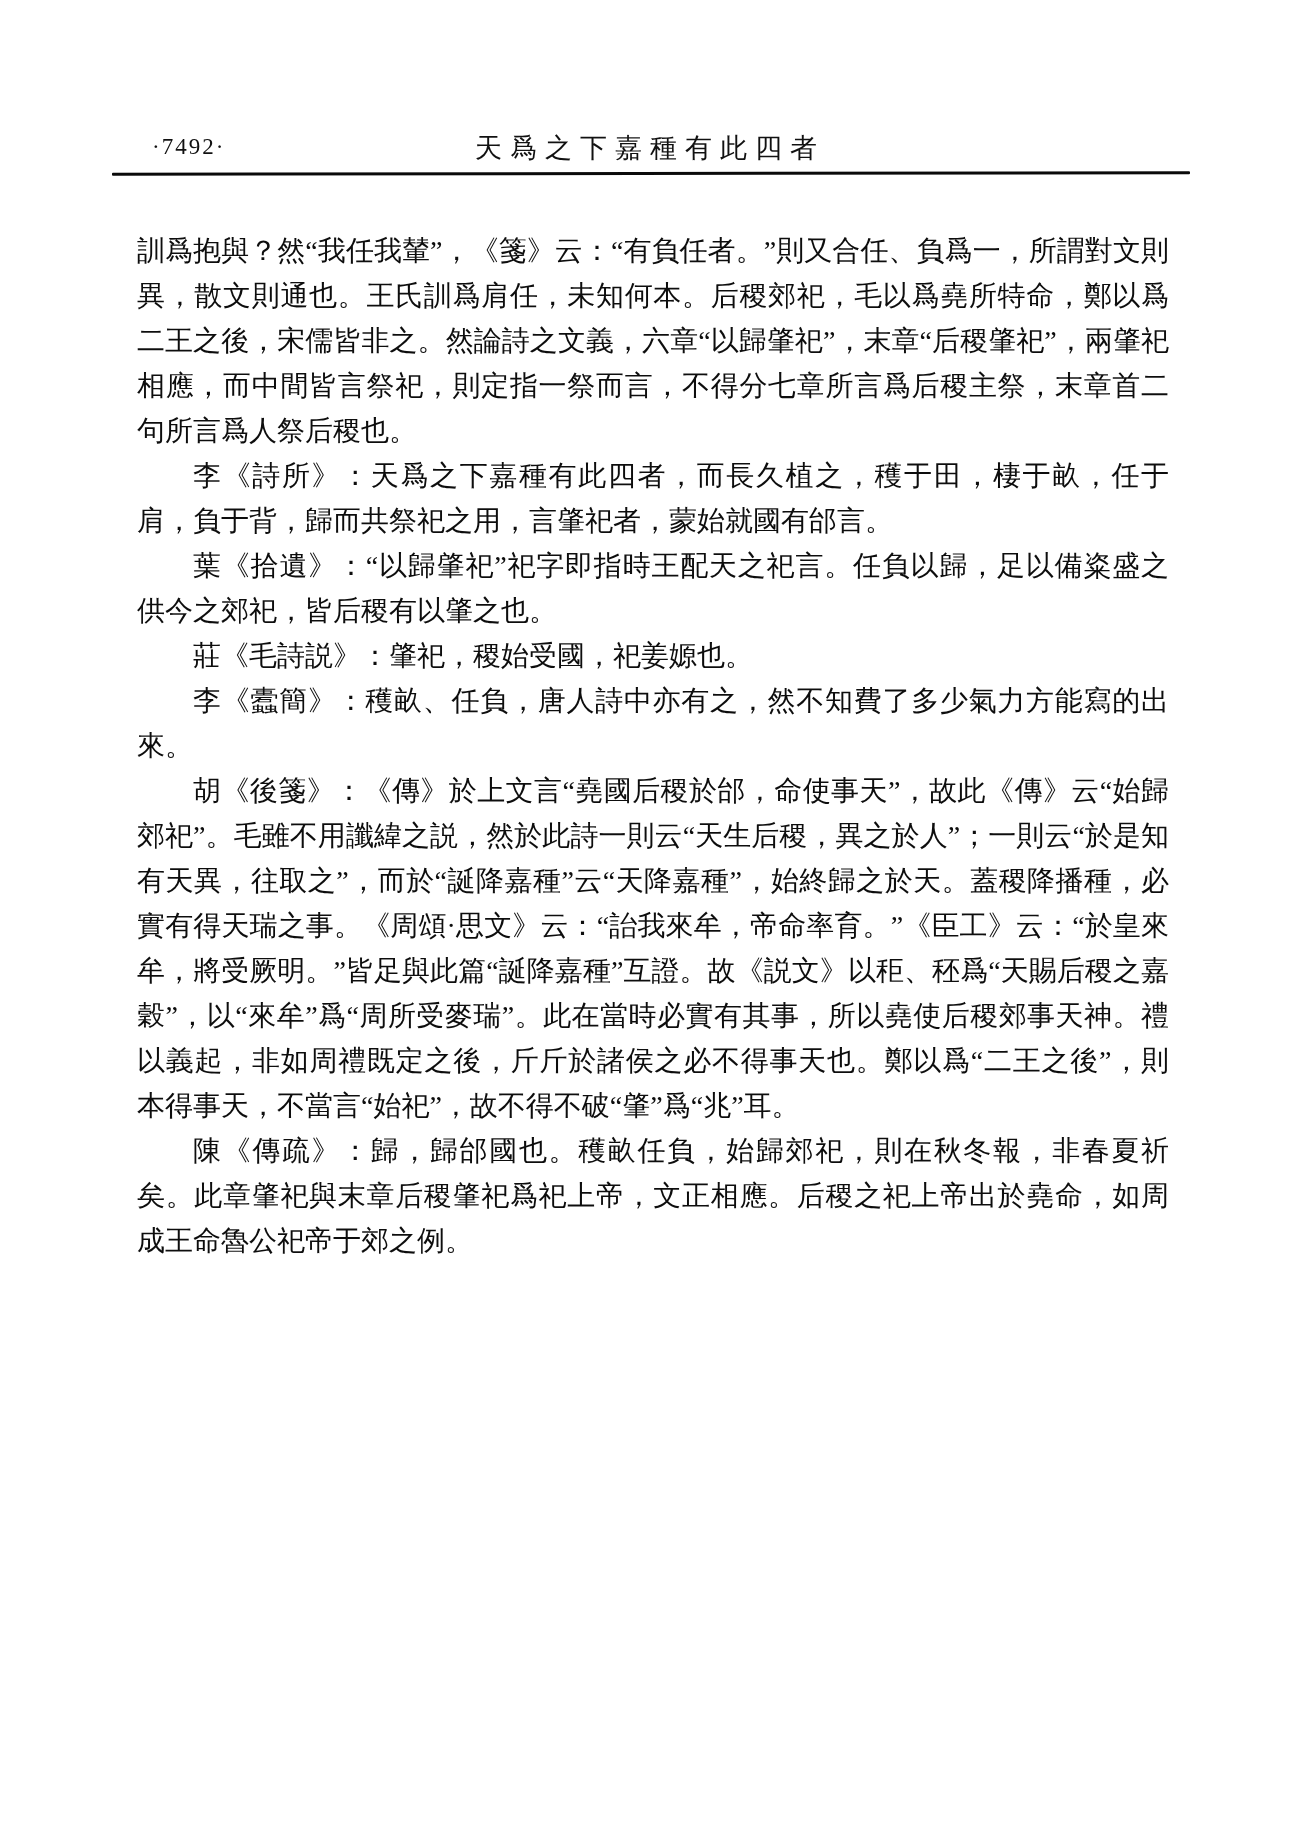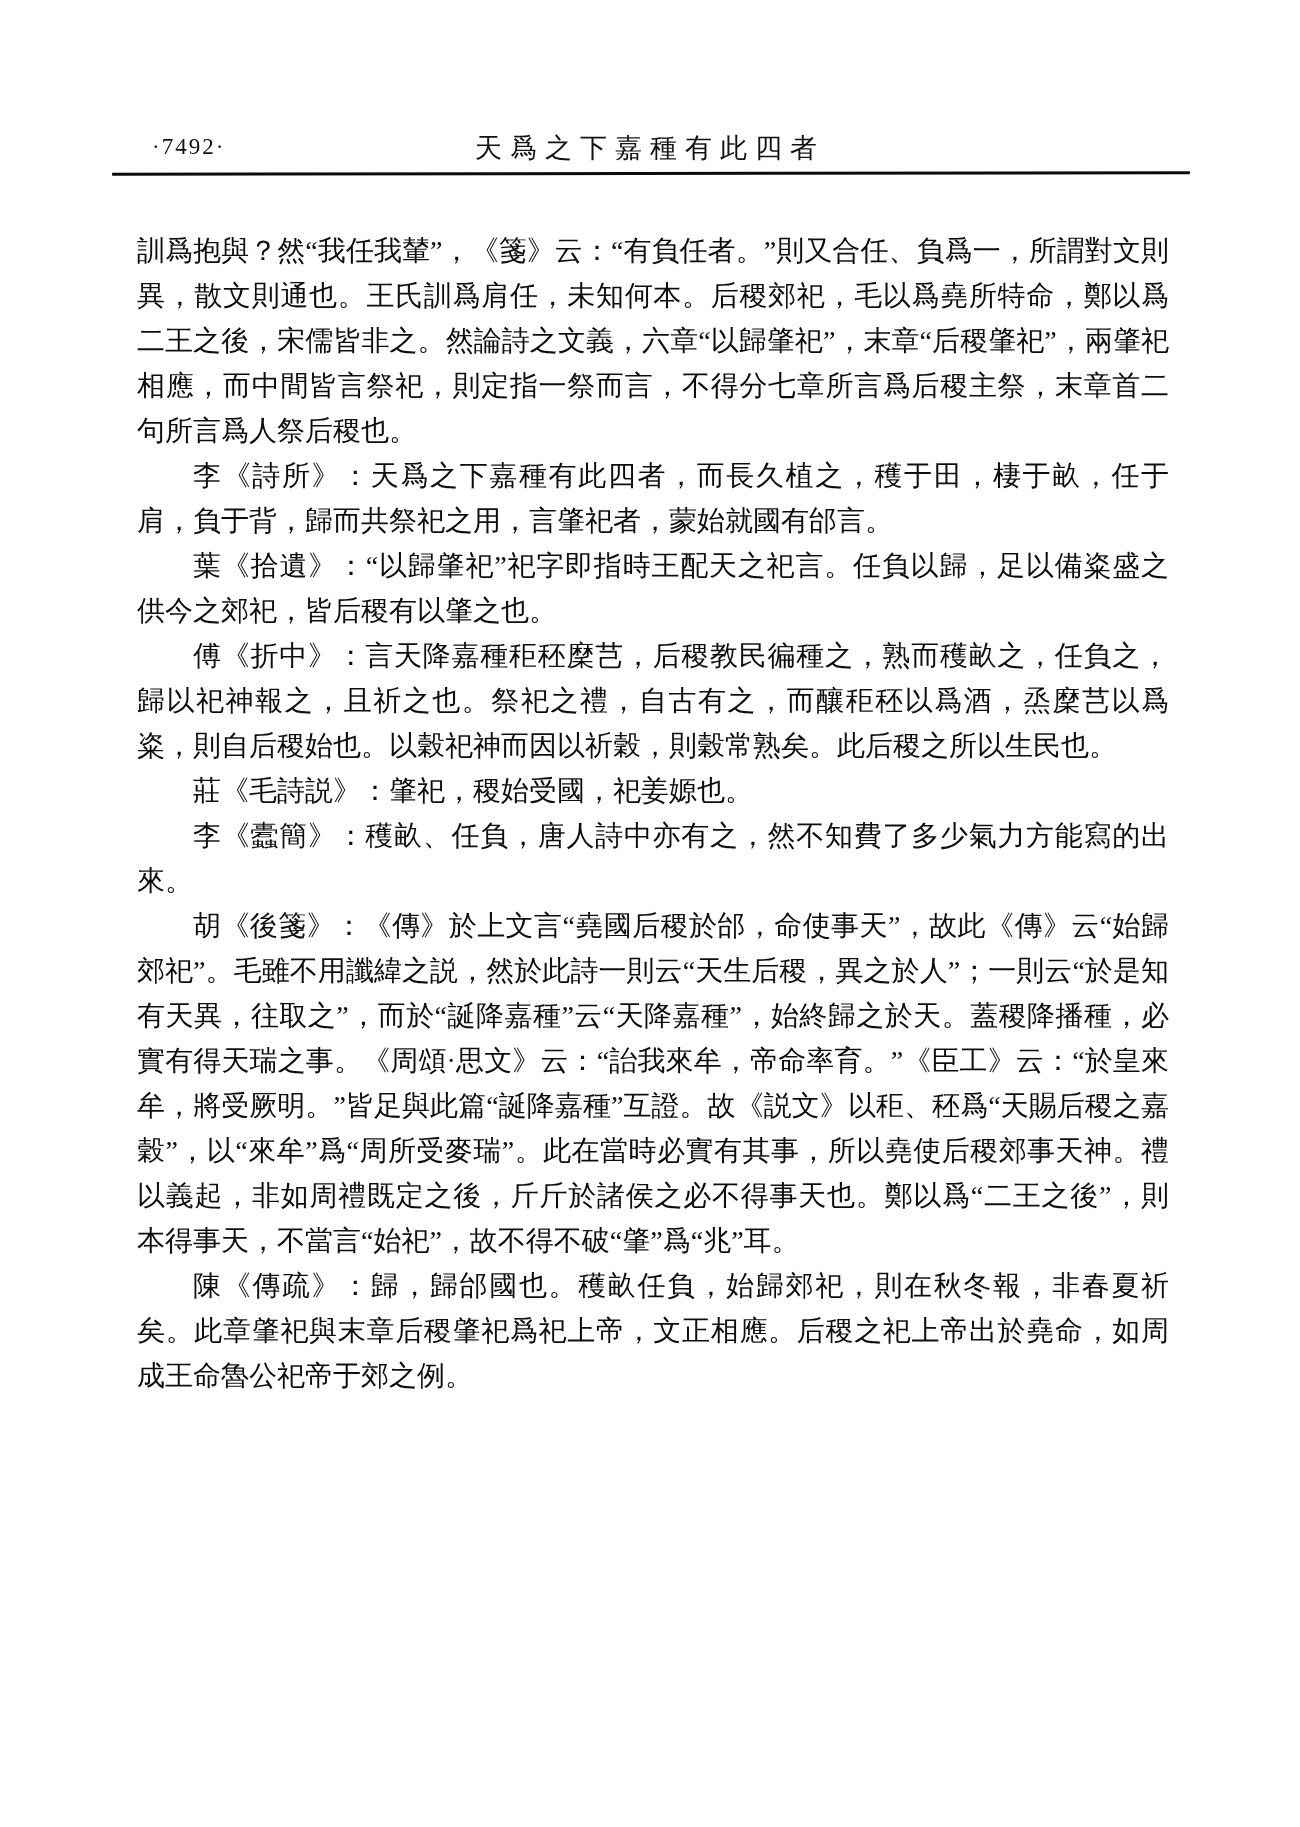--- a/index.html
+++ b/index.html
@@ -80,20 +80,19 @@
     <span class="header-title">天爲之下嘉種有此四者</span>
   </div>
 
   <div class="header-rule"></div>
 
   <div class="content">
 
   <p class="para">訓爲抱與？然“我任我輦”，《箋》云：“有負任者。”則又合任、負爲一，所謂對文則異，散文則通也。王氏訓爲肩任，未知何本。后稷郊祀，毛以爲堯所特命，鄭以爲二王之後，宋儒皆非之。然論詩之文義，六章“以歸肇祀”，末章“后稷肇祀”，兩肇祀相應，而中間皆言祭祀，則定指一祭而言，不得分七章所言爲后稷主祭，末章首二句所言爲人祭后稷也。</p>
       <p class="para indent">李《詩所》：天爲之下嘉種有此四者，而長久植之，穫于田，棲于畝，任于肩，負于背，歸而共祭祀之用，言肇祀者，蒙始就國有邰言。</p>
       <p class="para indent">葉《拾遺》：“以歸肇祀”祀字即指時王配天之祀言。任負以歸，足以備粢盛之供今之郊祀，皆后稷有以肇之也。</p>
-      <p class="para indent">傅《折中》：言天降嘉種秬秠穈芑，后稷教民徧種之，熟而穫畝之，任負之，歸以祀神報之，且祈之也。祭祀之禮，自古有之，而釀秬秠以爲酒，烝穈芑以爲粢，則自后稷始也。以穀祀神而因以祈穀，則穀常熟矣。此后稷之所以生民也。</p>
       <p class="para indent">莊《毛詩説》：肇祀，稷始受國，祀姜嫄也。</p>
       <p class="para indent">李《蠹簡》：穫畝、任負，唐人詩中亦有之，然不知費了多少氣力方能寫的出來。</p>
       <p class="para indent">胡《後箋》：《傳》於上文言“堯國后稷於邰，命使事天”，故此《傳》云“始歸郊祀”。毛雖不用讖緯之説，然於此詩一則云“天生后稷，異之於人”；一則云“於是知有天異，往取之”，而於“誕降嘉種”云“天降嘉種”，始終歸之於天。蓋稷降播種，必實有得天瑞之事。《周頌·思文》云：“詒我來牟，帝命率育。”《臣工》云：“於皇來牟，將受厥明。”皆足與此篇“誕降嘉種”互證。故《説文》以秬、秠爲“天賜后稷之嘉穀”，以“來牟”爲“周所受麥瑞”。此在當時必實有其事，所以堯使后稷郊事天神。禮以義起，非如周禮既定之後，斤斤於諸侯之必不得事天也。鄭以爲“二王之後”，則本得事天，不當言“始祀”，故不得不破“肇”爲“兆”耳。</p>
       <p class="para indent">陳《傳疏》：歸，歸邰國也。穫畝任負，始歸郊祀，則在秋冬報，非春夏祈矣。此章肇祀與末章后稷肇祀爲祀上帝，文正相應。后稷之祀上帝出於堯命，如周成王命魯公祀帝于郊之例。</p>
     </div>
 
 </div>
 
 </body></html>

